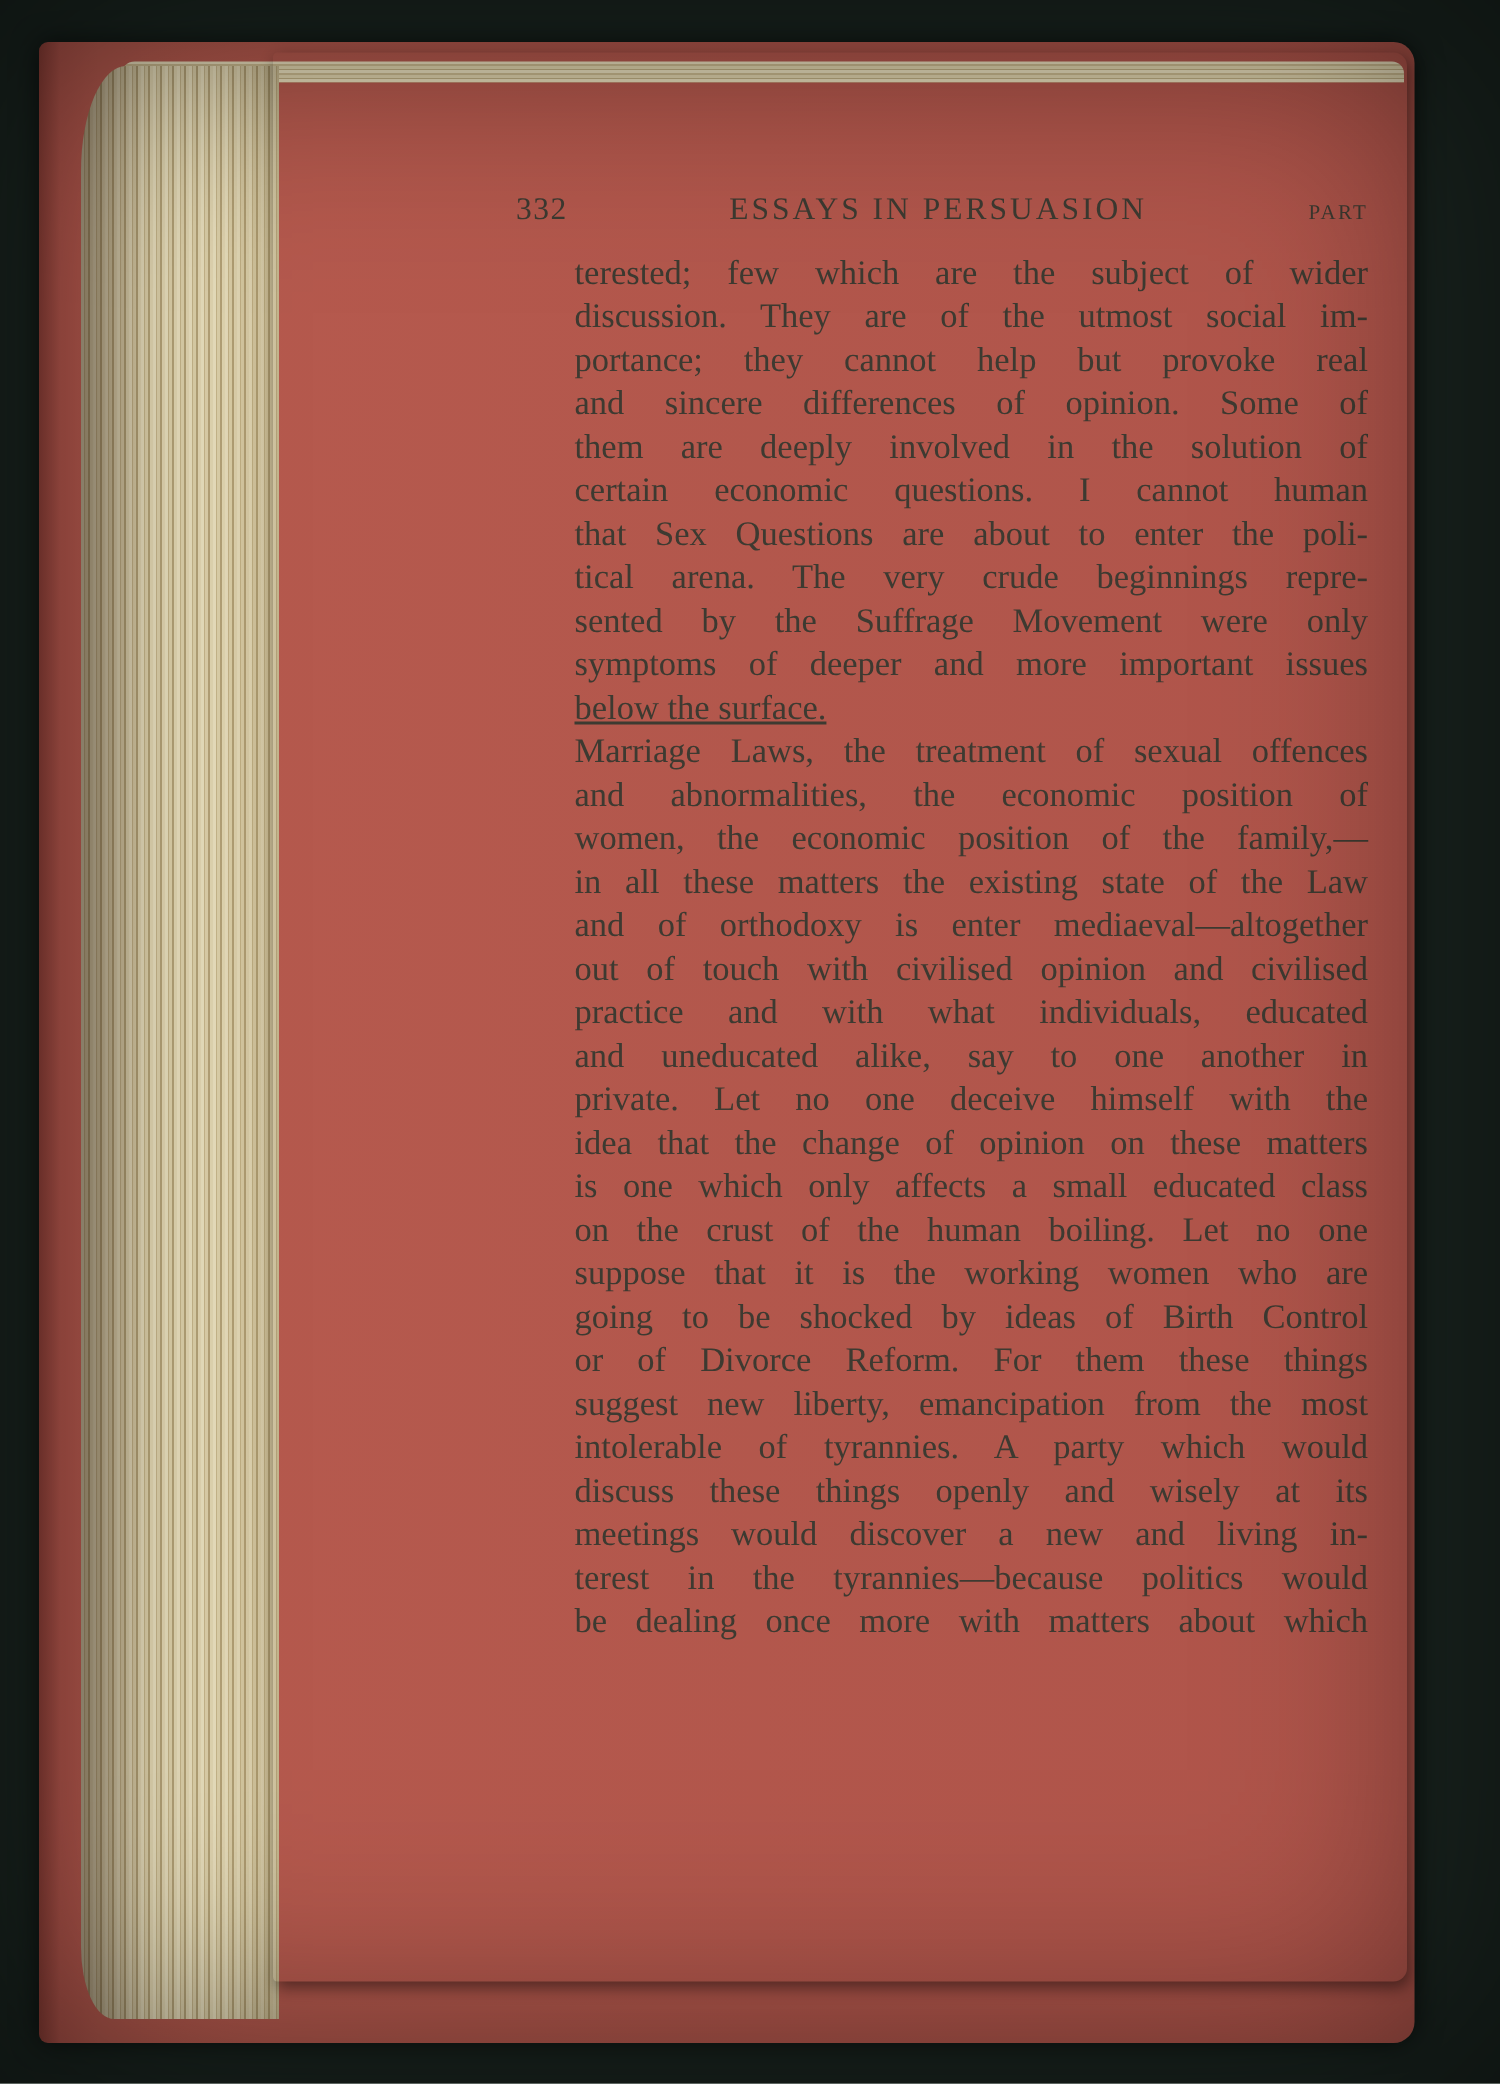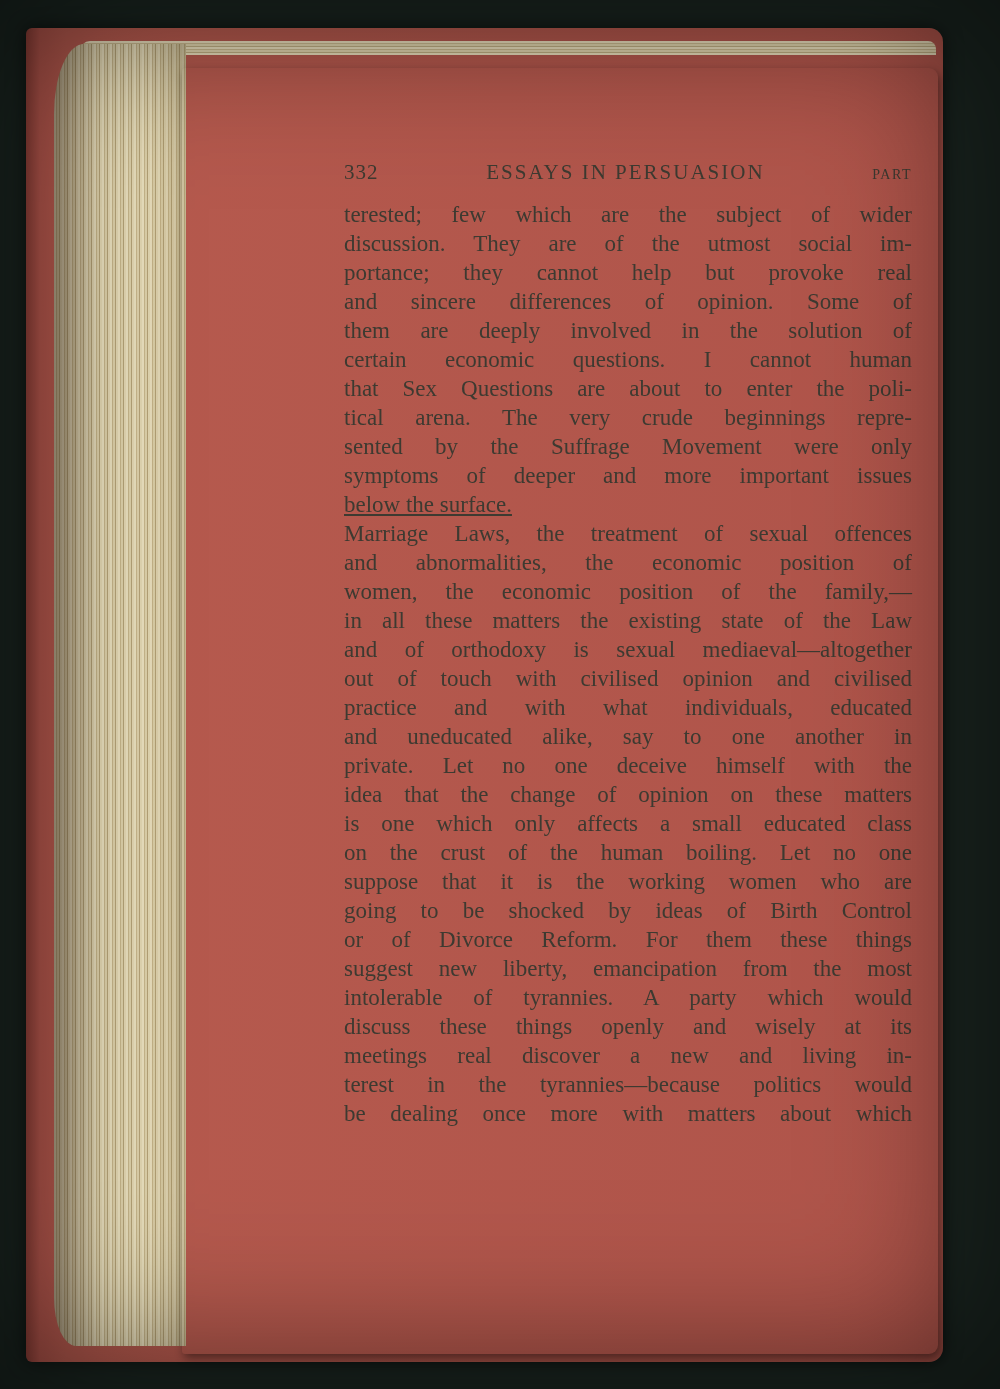--- a/index.html
+++ b/index.html
@@ -34,21 +34,21 @@
     position:absolute;left:80px;top:41px;width:856px;height:14px;
     background:repeating-linear-gradient(180deg,
       #e8ddbb 0px,#e8ddbb 2px,
       #c9b88e 2px,#c9b88e 3px,
       #dfd3ac 3px,#dfd3ac 5px,
       #bdac81 5px,#bdac81 6px);
     border-radius:10px 8px 0 0;
   }
   
   .page{
-    position:absolute;left:182px;top:68px;width:756px;height:1286px;
+    position:absolute;left:182px;top:35px;width:756px;height:1286px;
     background:
       radial-gradient(ellipse 90px 55px at 255px 40px, rgba(208,172,80,.30), rgba(208,172,80,0) 70%),
       linear-gradient(180deg, rgba(120,100,60,.15) 0px, rgba(120,100,60,0) 14px),
       linear-gradient(0deg, rgba(120,100,60,.18) 0px, rgba(120,100,60,0) 18px),
       linear-gradient(90deg,#d5c8a0 0px,#e5dab6 28px,#ebe1c2 80px,#f0e7cb 190px,#efe6c9 620px,#eade bf 100%),
       #efe6c9;
     border-radius:3px 9px 9px 3px;
     box-shadow:2px 4px 10px rgba(0,0,0,.45);
   }
   .text-col{position:absolute;left:162px;top:92px;width:568px;color:#3d3a31;}
@@ -57,20 +57,21 @@
     margin-bottom:15px;
   }
   .pagenum{font-size:21px;letter-spacing:1px;}
   .running-title{font-size:21px;letter-spacing:2px;}
   .part{font-size:14px;letter-spacing:1.5px;}
   .body-text{font-size:23px;line-height:29px;}
   .text-line{
     text-align:justify;
     text-align-last:justify;
     white-space:normal;
+    margin-left:39px;
   }
   .text-line.short{text-align-last:left;text-decoration:underline;}
   .text-line.indent{text-indent:27px;}
   
   .vignette{
     position:absolute;inset:0;pointer-events:none;
     box-shadow:inset 0 0 150px 30px rgba(0,0,0,.5);
   }
 </style>
 </head>
@@ -97,35 +98,35 @@
           <div class="text-line">certain economic questions.  I cannot human</div>
           <div class="text-line">that Sex Questions are about to enter the poli-</div>
           <div class="text-line">tical arena.  The very crude beginnings repre-</div>
           <div class="text-line">sented by the Suffrage Movement were only</div>
           <div class="text-line">symptoms of deeper and more important issues</div>
           <div class="text-line short">below the surface.</div>
           <div class="text-line">Marriage Laws, the treatment of sexual offences</div>
           <div class="text-line">and abnormalities, the economic position of</div>
           <div class="text-line">women, the economic position of the family,—</div>
           <div class="text-line">in all these matters the existing state of the Law</div>
-          <div class="text-line">and of orthodoxy is sexual mediaeval—altogether</div>
+          <div class="text-line">and of orthodoxy is enter mediaeval—altogether</div>
           <div class="text-line">out of touch with civilised opinion and civilised</div>
           <div class="text-line">practice and with what individuals, educated</div>
           <div class="text-line">and uneducated alike, say to one another in</div>
           <div class="text-line">private.  Let no one deceive himself with the</div>
           <div class="text-line">idea that the change of opinion on these matters</div>
           <div class="text-line">is one which only affects a small educated class</div>
           <div class="text-line">on the crust of the human boiling.  Let no one</div>
           <div class="text-line">suppose that it is the working women who are</div>
           <div class="text-line">going to be shocked by ideas of Birth Control</div>
           <div class="text-line">or of Divorce Reform.  For them these things</div>
           <div class="text-line">suggest new liberty, emancipation from the most</div>
           <div class="text-line">intolerable of tyrannies.  A party which would</div>
           <div class="text-line">discuss these things openly and wisely at its</div>
-          <div class="text-line">meetings real discover a new and living in-</div>
+          <div class="text-line">meetings would discover a new and living in-</div>
           <div class="text-line">terest in the tyrannies—because politics would</div>
           <div class="text-line">be dealing once more with matters about which</div>
         </div>
     </div>
   </div>
 
   <div class="vignette"></div>
 </div>
 
 </body></html>

